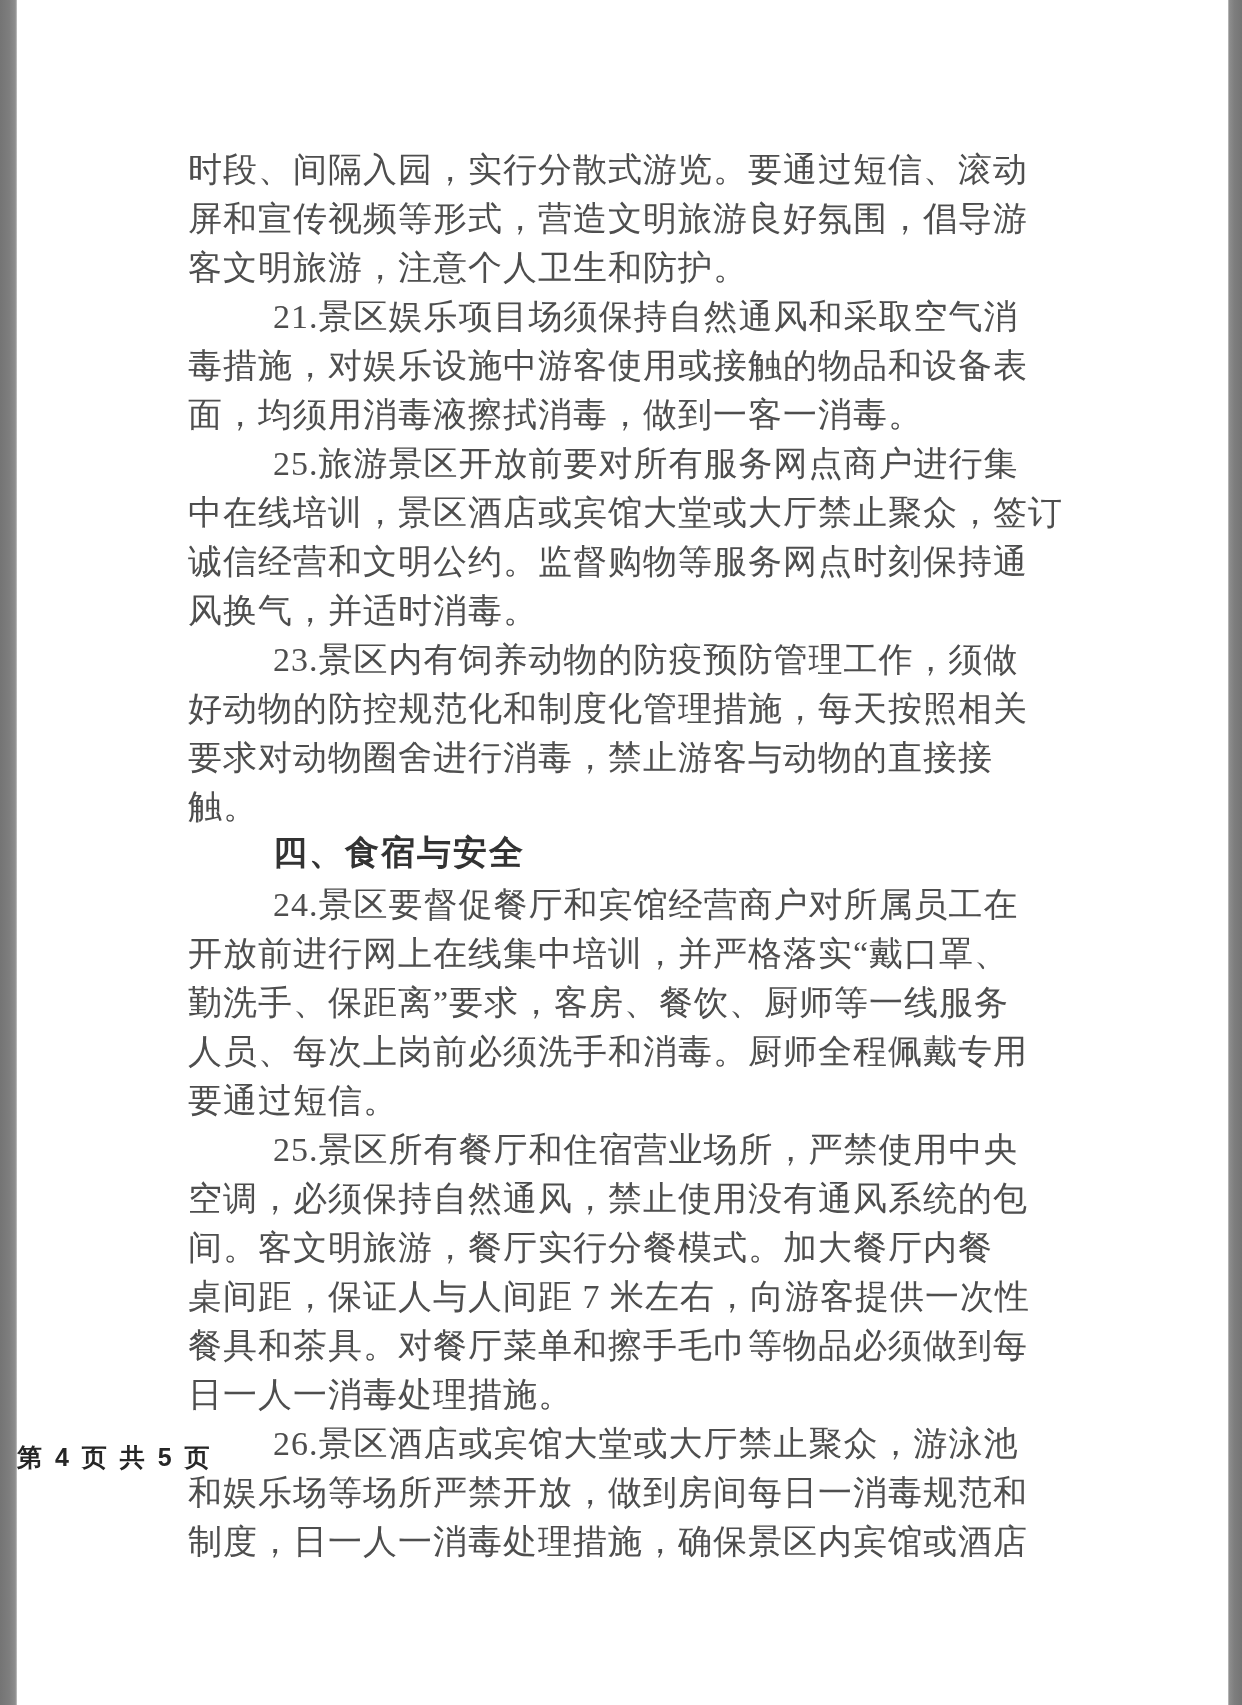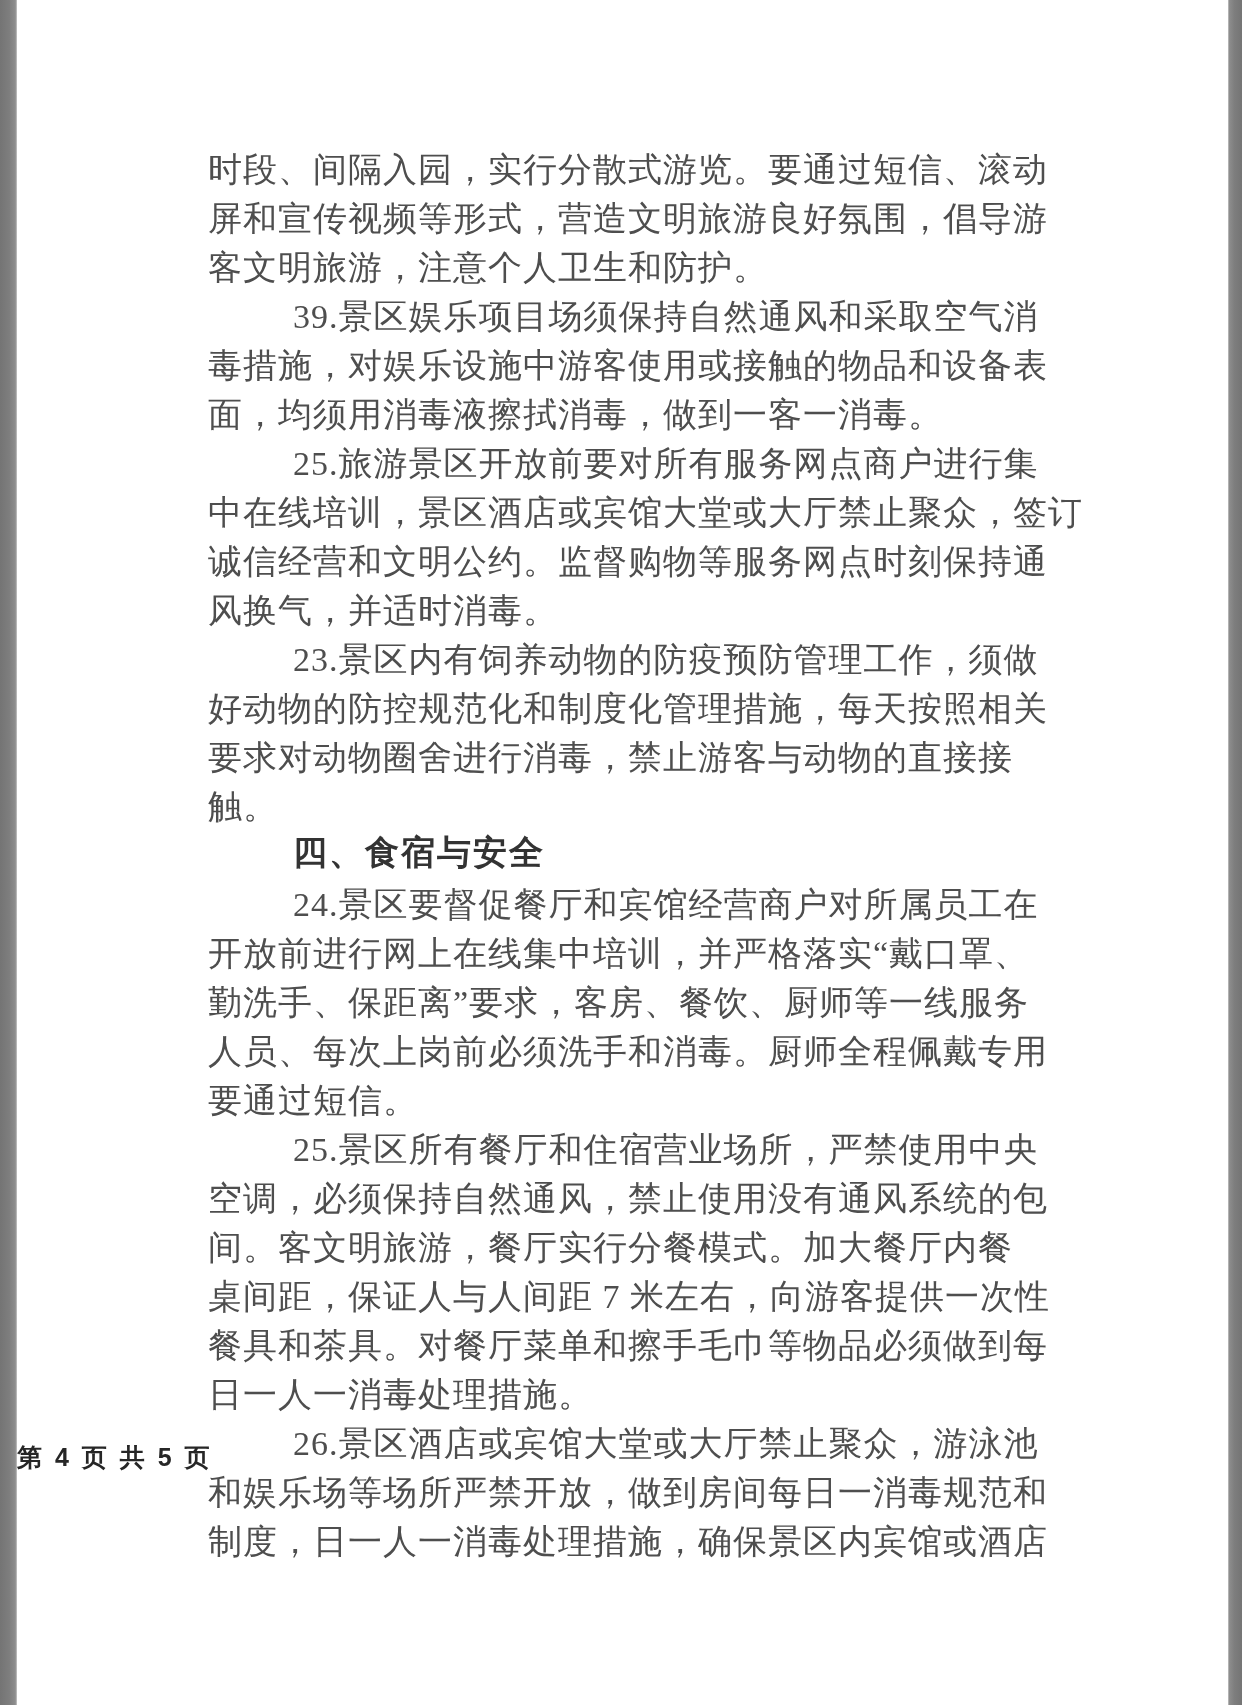--- a/index.html
+++ b/index.html
@@ -39,21 +39,20 @@
     right: 14px;
     top: 0;
     bottom: 0;
     background: var(--page-bg);
   }
   .content {
     position: absolute;
     left: 171px; 
     top: 145px;
     width: 900px;
-    margin-left: 20px;
   }
   .line {
     height: 49px;
     line-height: 49px;
     font-size: 34px;
     letter-spacing: 1px;
     white-space: nowrap;
     color: var(--body-text);
   }
   .line.indent { padding-left: 85px; }
@@ -80,21 +79,21 @@
 <body>
 
 <div class="screen">
   <div class="edge edge-left"></div>
   <div class="edge edge-right"></div>
   <div class="page-area">
     <div class="content">
         <div class="line">时段、间隔入园，实行分散式游览。要通过短信、滚动</div>
         <div class="line">屏和宣传视频等形式，营造文明旅游良好氛围，倡导游</div>
         <div class="line">客文明旅游，注意个人卫生和防护。</div>
-        <div class="line indent">39.景区娱乐项目场须保持自然通风和采取空气消</div>
+        <div class="line indent">21.景区娱乐项目场须保持自然通风和采取空气消</div>
         <div class="line">毒措施，对娱乐设施中游客使用或接触的物品和设备表</div>
         <div class="line">面，均须用消毒液擦拭消毒，做到一客一消毒。</div>
         <div class="line indent">25.旅游景区开放前要对所有服务网点商户进行集</div>
         <div class="line">中在线培训，景区酒店或宾馆大堂或大厅禁止聚众，签订</div>
         <div class="line">诚信经营和文明公约。监督购物等服务网点时刻保持通</div>
         <div class="line">风换气，并适时消毒。</div>
         <div class="line indent">23.景区内有饲养动物的防疫预防管理工作，须做</div>
         <div class="line">好动物的防控规范化和制度化管理措施，每天按照相关</div>
         <div class="line">要求对动物圈舍进行消毒，禁止游客与动物的直接接</div>
         <div class="line">触。</div>

